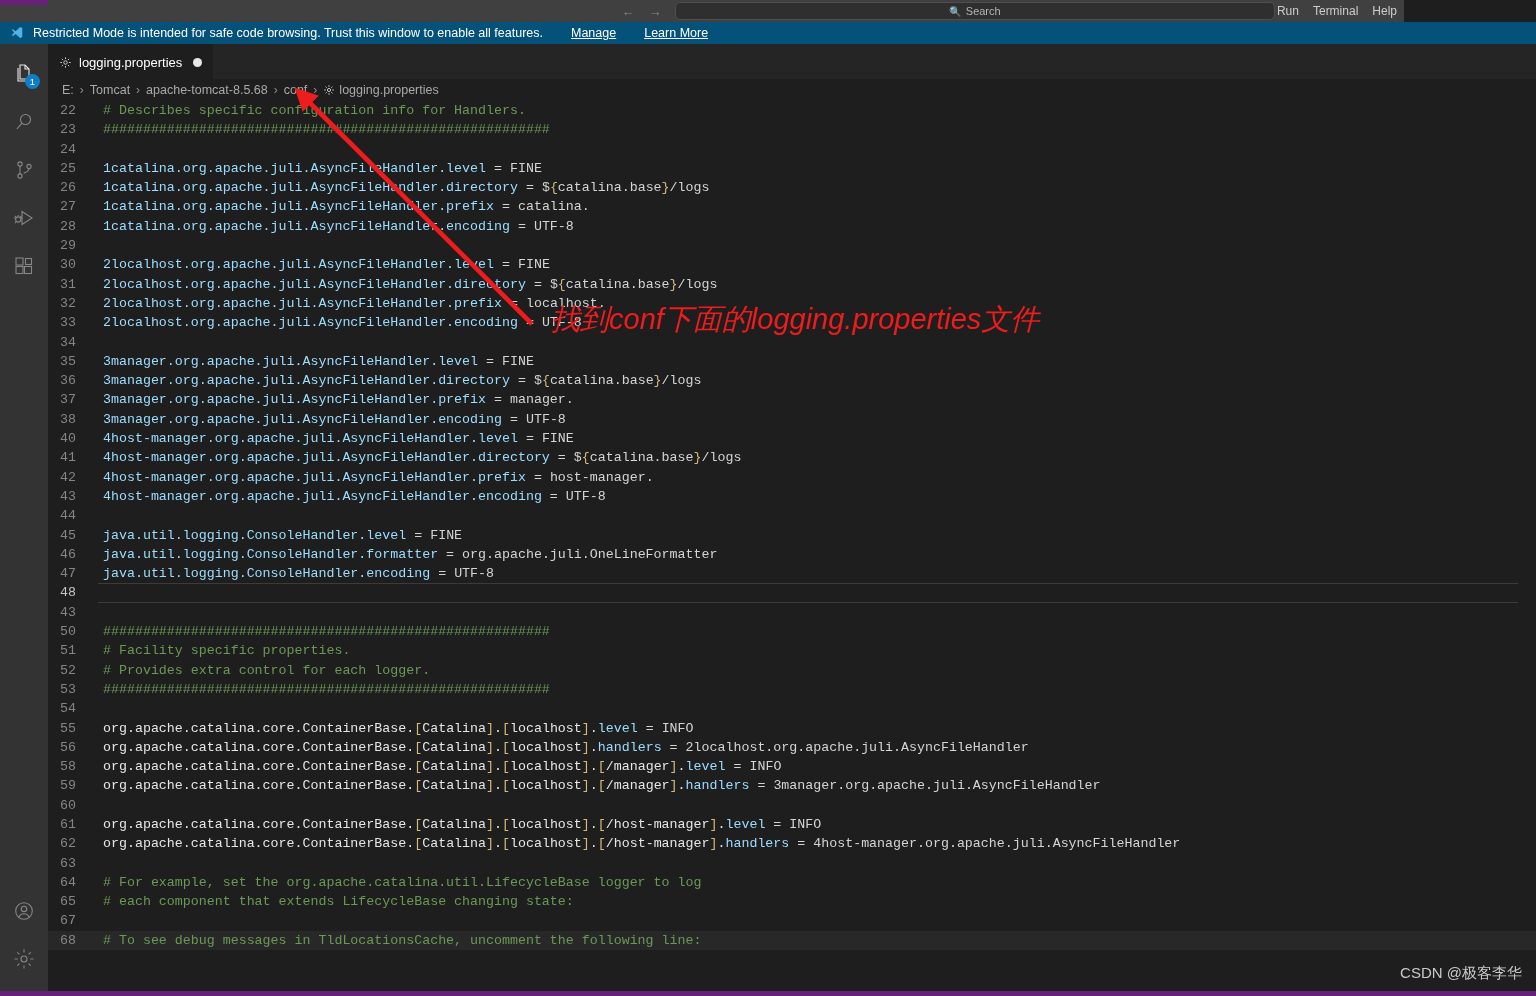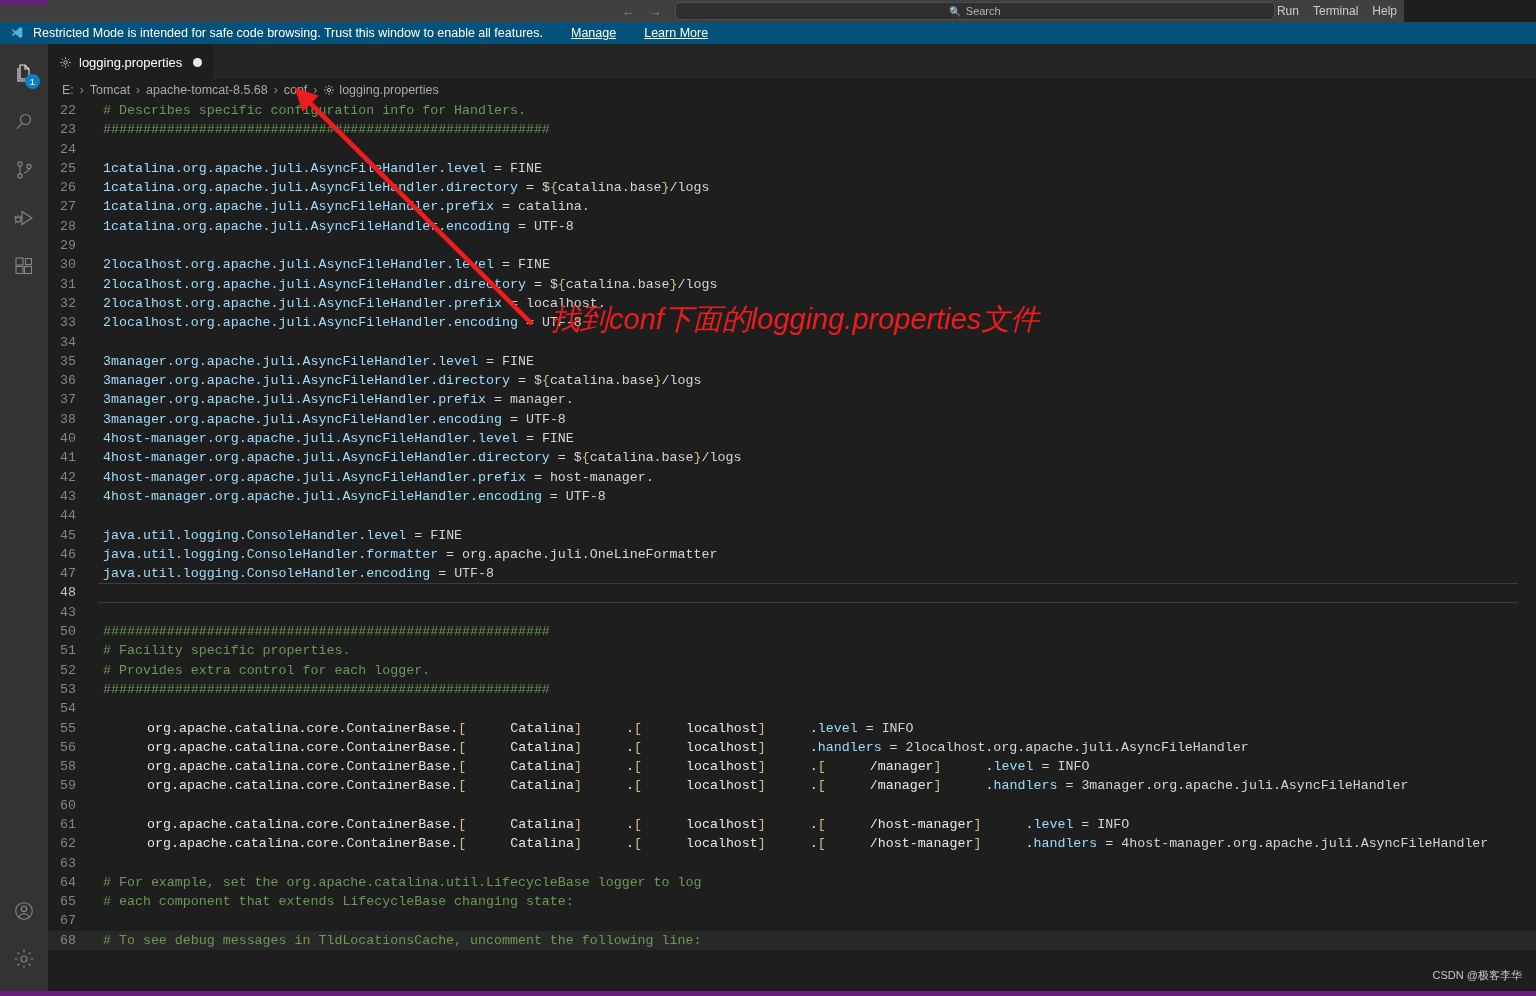--- a/index.html
+++ b/index.html
@@ -117,35 +117,35 @@
   .ltxt { flex: 1 1 auto; padding-left: 5px; white-space: pre; }
   .code-line.active .ltxt {
     border-top: 1px solid #3b3b3b; border-bottom: 1px solid #3b3b3b;
     height: 19.3px; line-height: 17.3px; margin-right: 18px;
   }
   .c-comment { color: #6a9955; }
   .c-key2    { color: #9cdcfe; }
   .c-plain   { color: #d4d4d4; }
   .c-brace   { color: #d7ba7d; }
   .c-op      { color: #d4d4d4; }
-  .c-white   { color: #e6e6e6; margin-left: 44px; }
+  .c-white   { color: #e6e6e6; }
 
   
   .overlay { position: absolute; left: 0; top: 0; width: 1536px; height: 996px; pointer-events: none; }
   .annot-text {
     position: absolute; left: 551px; top: 300px;
     color: #ee1c1c; font-family: "Liberation Sans", sans-serif;
     font-size: 29px; font-weight: normal; font-style: italic; white-space: nowrap;
     letter-spacing: 0px;
   }
 
   
   .watermark {
     position: absolute; right: 14px; bottom: 13px;
-    color: #d7d7d7; font-size: 11px; font-family: "Liberation Sans", sans-serif;
+    color: #d7d7d7; font-size: 15px; font-family: "Liberation Sans", sans-serif;
     white-space: nowrap; opacity: .92;
   }
 
   
   .statusbar {
     position: absolute; left: 0; top: 991px; width: 1536px; height: 5px;
     background: #68217a;
   }
   .statusbar-left { position: absolute; left: 0; top: 0; width: 48px; height: 5px; background: #68217a; }
 </style>

